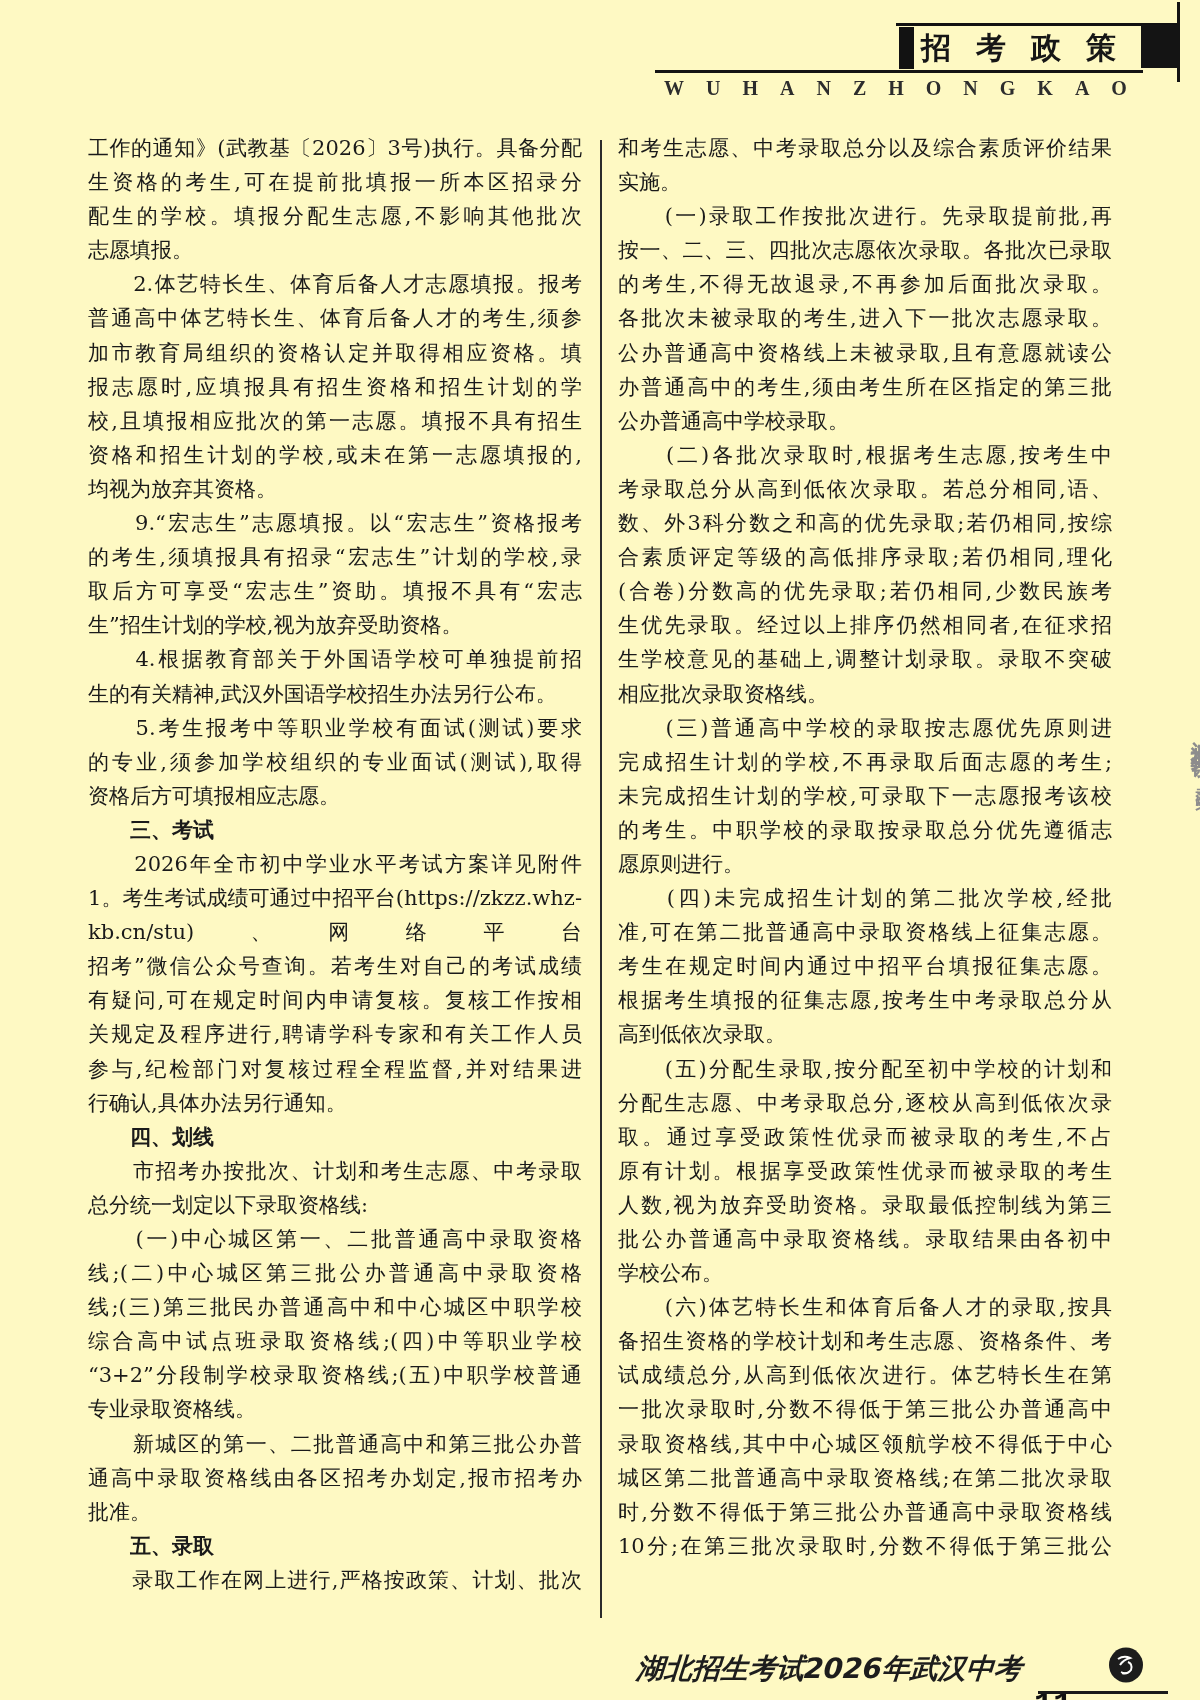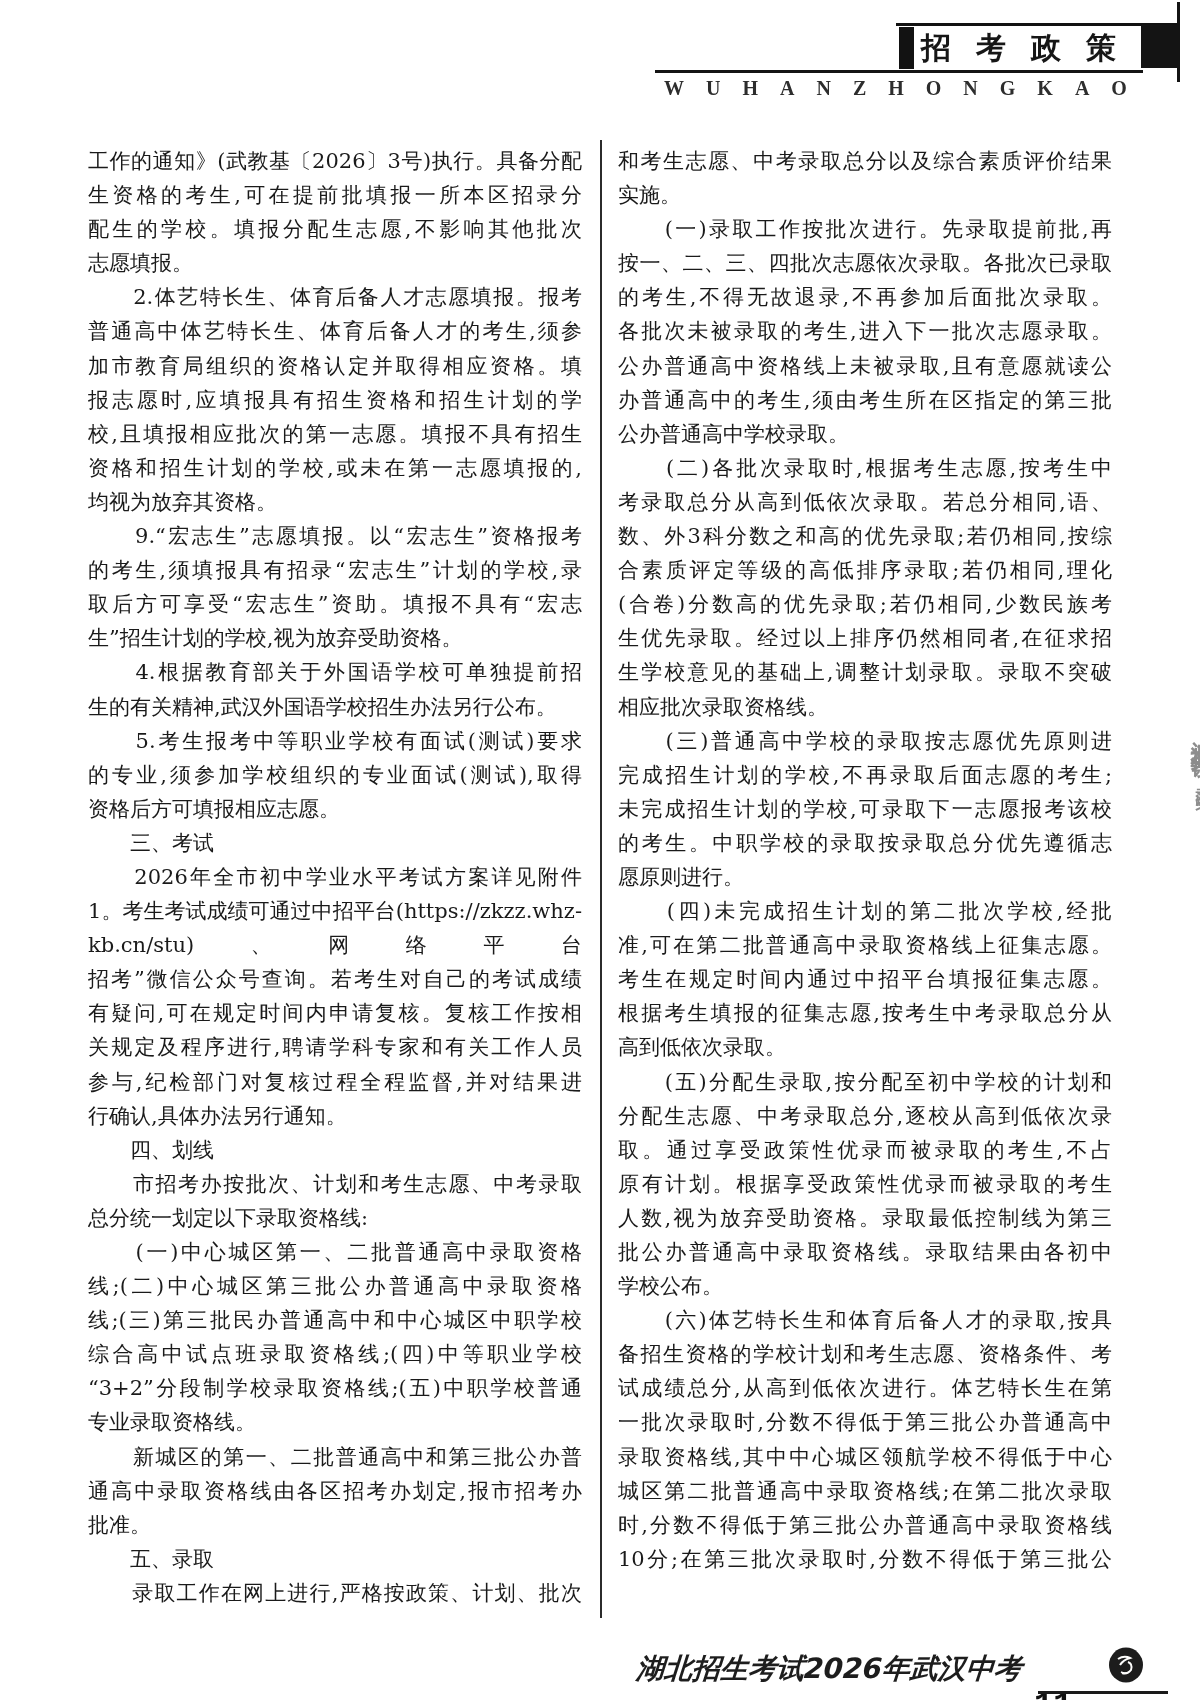--- a/index.html
+++ b/index.html
@@ -1,19 +1,19 @@
 <!DOCTYPE html>
 <html><head>
 <meta charset="utf-8">
 <style>
   html,body{margin:0;padding:0;background:#e8e8e8;}
   .page{
     position:relative;
     width:1200px;height:1700px;
-    background:#ffffff;
+    background:#fef9c3;
     overflow:hidden;
     font-family:"DejaVu Serif", serif;
     color:#1a1a1a;
   }
   
   .rule-top{position:absolute;left:896px;top:23px;width:284px;height:3px;background:#121212;}
   .title-bullet{position:absolute;left:899px;top:27px;width:15px;height:42px;background:#121212;}
   .page-title{
     position:absolute;left:921px;top:28px;
     font-family:"DejaVu Sans", sans-serif;font-weight:700;
@@ -21,35 +21,35 @@
   }
   .header-black-box{position:absolute;left:1141px;top:25px;width:38px;height:43px;background:#141414;}
   .header-edge-line{position:absolute;left:1177px;top:2px;width:3px;height:80px;background:#141414;}
   .rule-bottom{position:absolute;left:655px;top:70px;width:488px;height:2.5px;background:#141414;}
   .wordmark{
     position:absolute;left:664px;top:77px;
     font-family:Liberation Serif, serif;font-weight:600;
     font-size:20px;letter-spacing:22px;white-space:nowrap;color:#2d2d2d;
   }
   
-  .col{position:absolute;top:131px;width:494px;margin-top:13px;}
+  .col{position:absolute;top:131px;width:494px;}
   .col-left{left:88px;}
   .col-right{left:618px;}
   .col-divider{position:absolute;left:600px;top:140px;width:2px;height:1478px;background:#2b2b2b;}
   .line{
     height:34.1px;line-height:34.1px;
     font-size:21px;
     text-align:justify;text-align-last:justify;
     overflow:hidden;white-space:nowrap;
   }
   .line.just{text-align-last:justify;white-space:normal;}
   .line.endl{text-align-last:left;white-space:normal;}
   .line.head{
     text-align-last:left;white-space:normal;
-    font-family:"DejaVu Sans", sans-serif;font-weight:400;
+    font-family:"DejaVu Sans", sans-serif;font-weight:700;
   }
   
   .footer-brand{
     position:absolute;left:608px;top:1650px;width:414px;
     text-align:right;
     font-family:"DejaVu Sans", sans-serif;
     font-style:italic;font-weight:700;font-size:28px;color:#1d1d1d;
     transform:skewX(-4deg);white-space:nowrap;
   }
   .footer-page-number{

